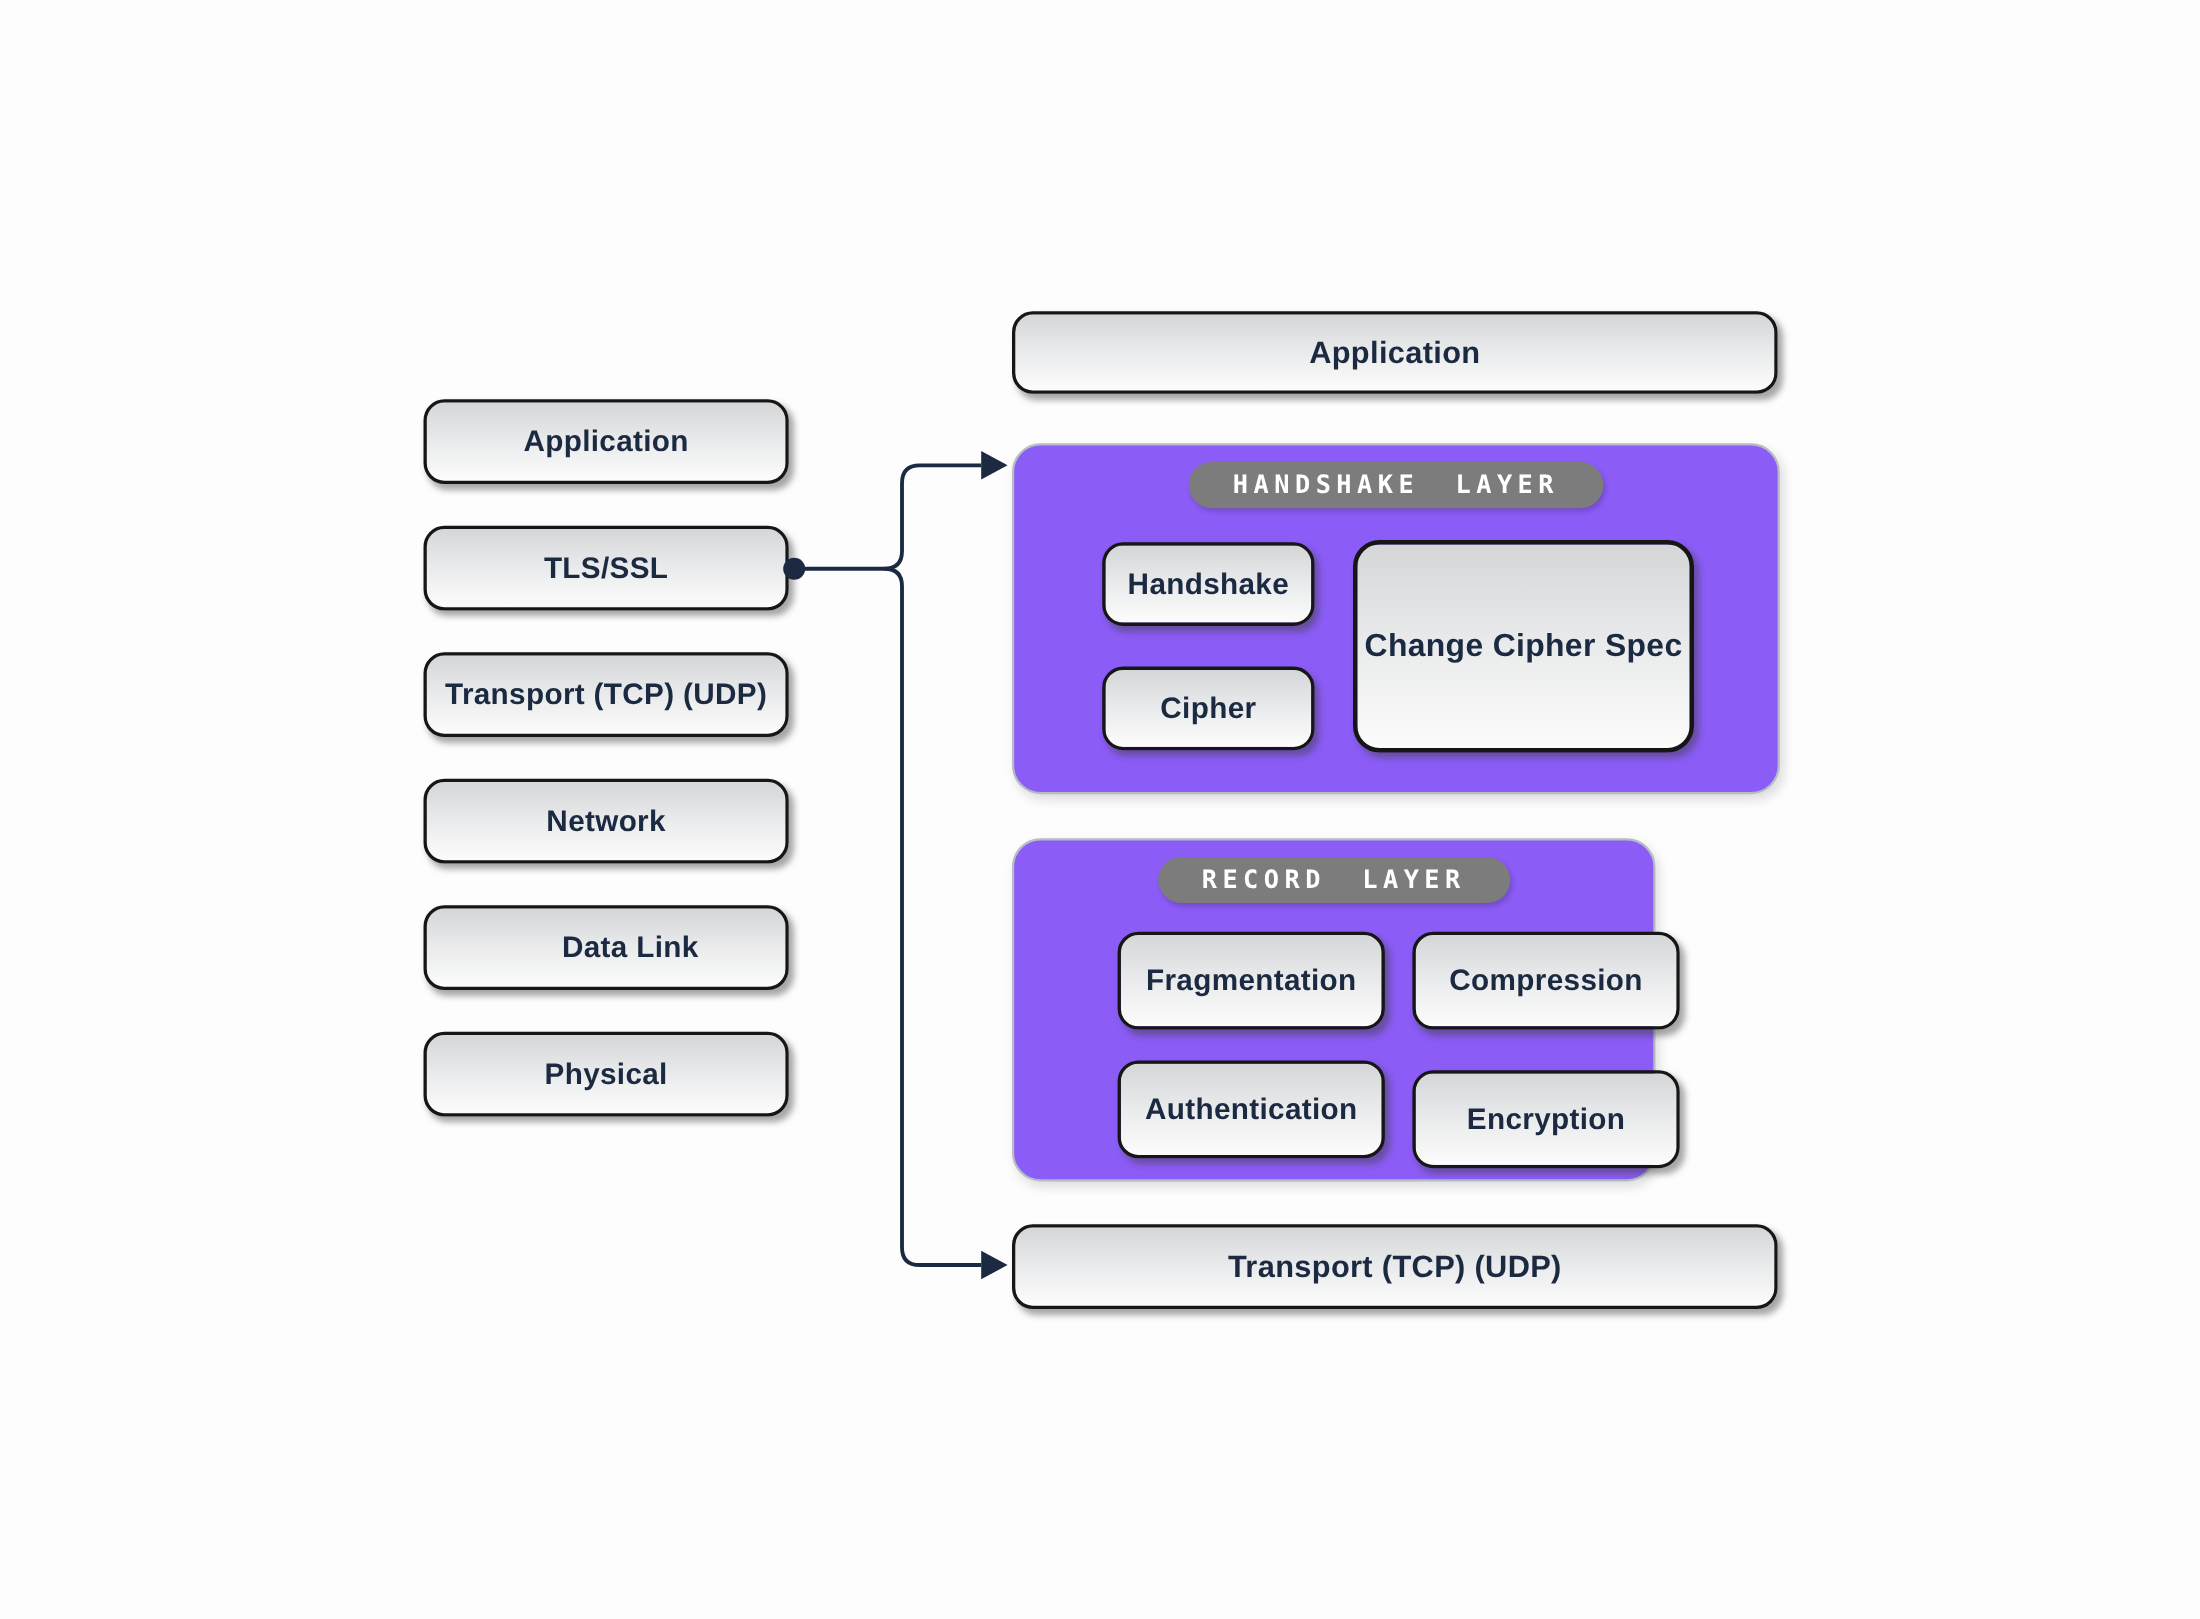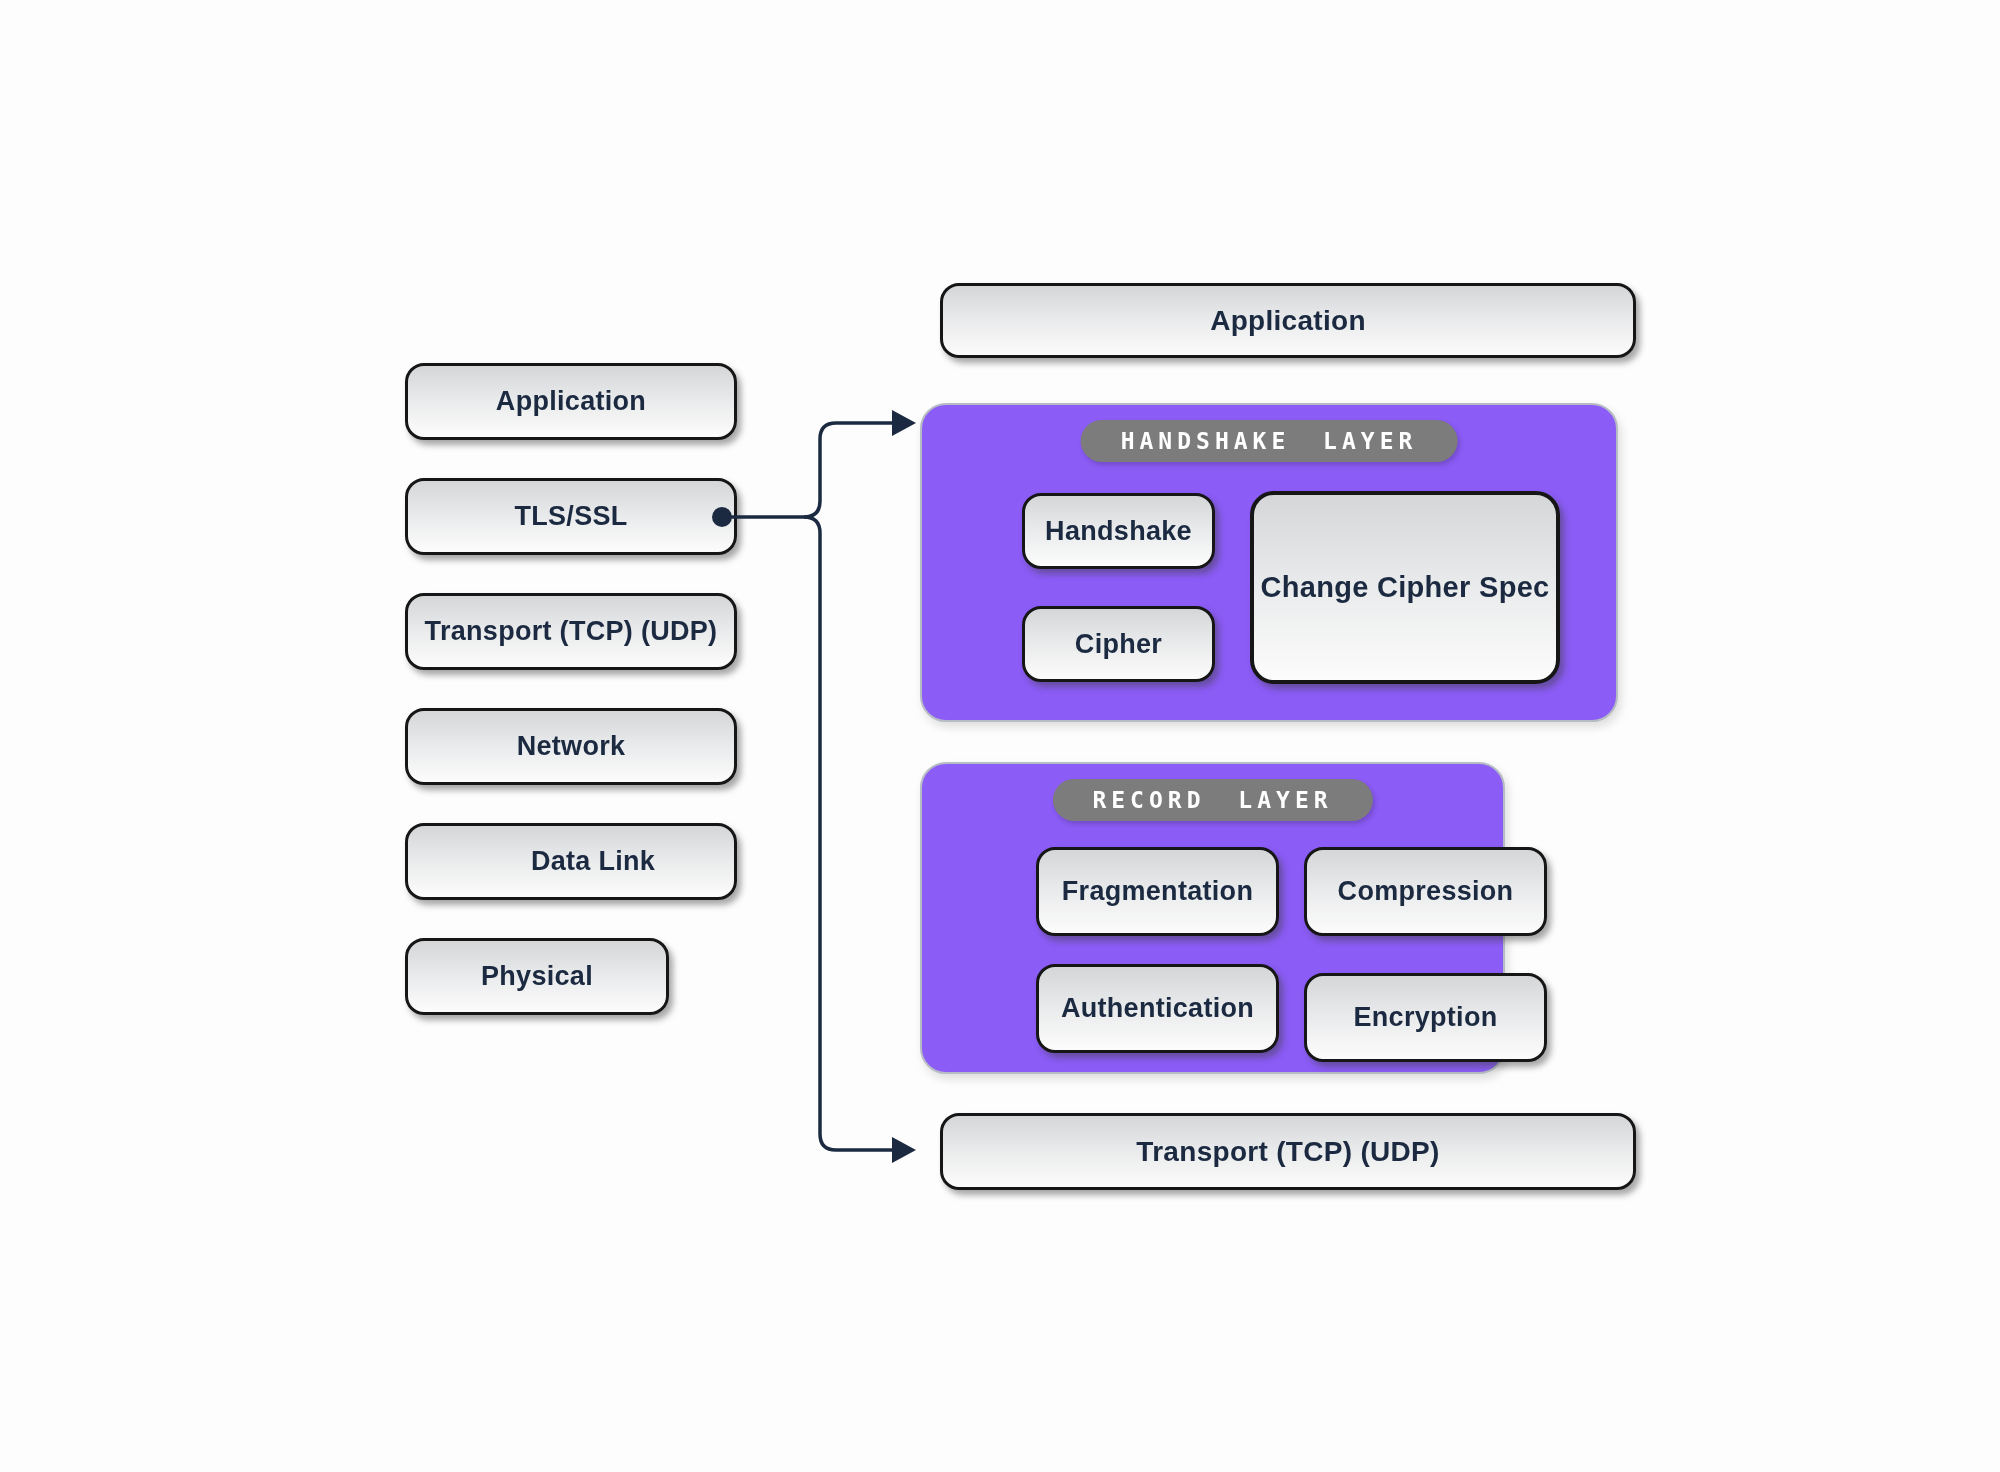--- a/index.html
+++ b/index.html
@@ -23,21 +23,20 @@
     align-items: center;
     justify-content: center;
     border: 3px solid #161616;
     border-radius: 19px;
     background: linear-gradient(180deg, #d4d6d8 0%, #e9eaeb 48%, #fcfcfc 100%);
     box-shadow: 4px 5px 6px rgba(60,60,60,0.45);
     color: #1b2a41;
     font-weight: bold;
     font-size: 27px;
     letter-spacing: 0.3px;
-    margin-left: 20px;
   }
   .box.wide { font-size: 28px; }
   .box.big  { font-size: 29px; border-radius: 24px; border-width: 4px; }
   
   .panel {
     position: absolute;
     box-sizing: border-box;
     background: #8b5cf6;
     border: 2px solid #b6bcc3;
     border-radius: 26px;
@@ -86,21 +85,21 @@
   <div class="box" style="left:385px; top:363px; width:332px; height:77px;">Application</div>
 
   <div class="box" style="left:385px; top:478px; width:332px; height:77px;">TLS/SSL</div>
 
   <div class="box" style="left:385px; top:593px; width:332px; height:77px;">Transport (TCP) (UDP)</div>
 
   <div class="box" style="left:385px; top:708px; width:332px; height:77px;">Network</div>
 
   <div class="box" style="left:385px; top:823px; width:332px; height:77px;padding-left:44px;">Data Link</div>
 
-  <div class="box" style="left:385px; top:938px; width:264px; height:77px;">Physical</div>
+  <div class="box" style="left:385px; top:938px; width:332px; height:77px;">Physical</div>
 
   <svg class="connector-svg" viewBox="0 0 240 810">
     <circle cx="22" cy="137" r="10"></circle>
     <path d="M 22 137 H 104 Q 120 137 120 121 V 59 Q 120 43 136 43 H 192"></path>
     <polygon points="192,30 216,43 192,56"></polygon>
     <path d="M 104 137 Q 120 137 120 153 V 754 Q 120 770 136 770 H 192"></path>
     <polygon points="192,757 216,770 192,783"></polygon>
   </svg>
 
   <div class="box wide" style="left:920px; top:283px; width:696px; height:75px;">Application</div>

